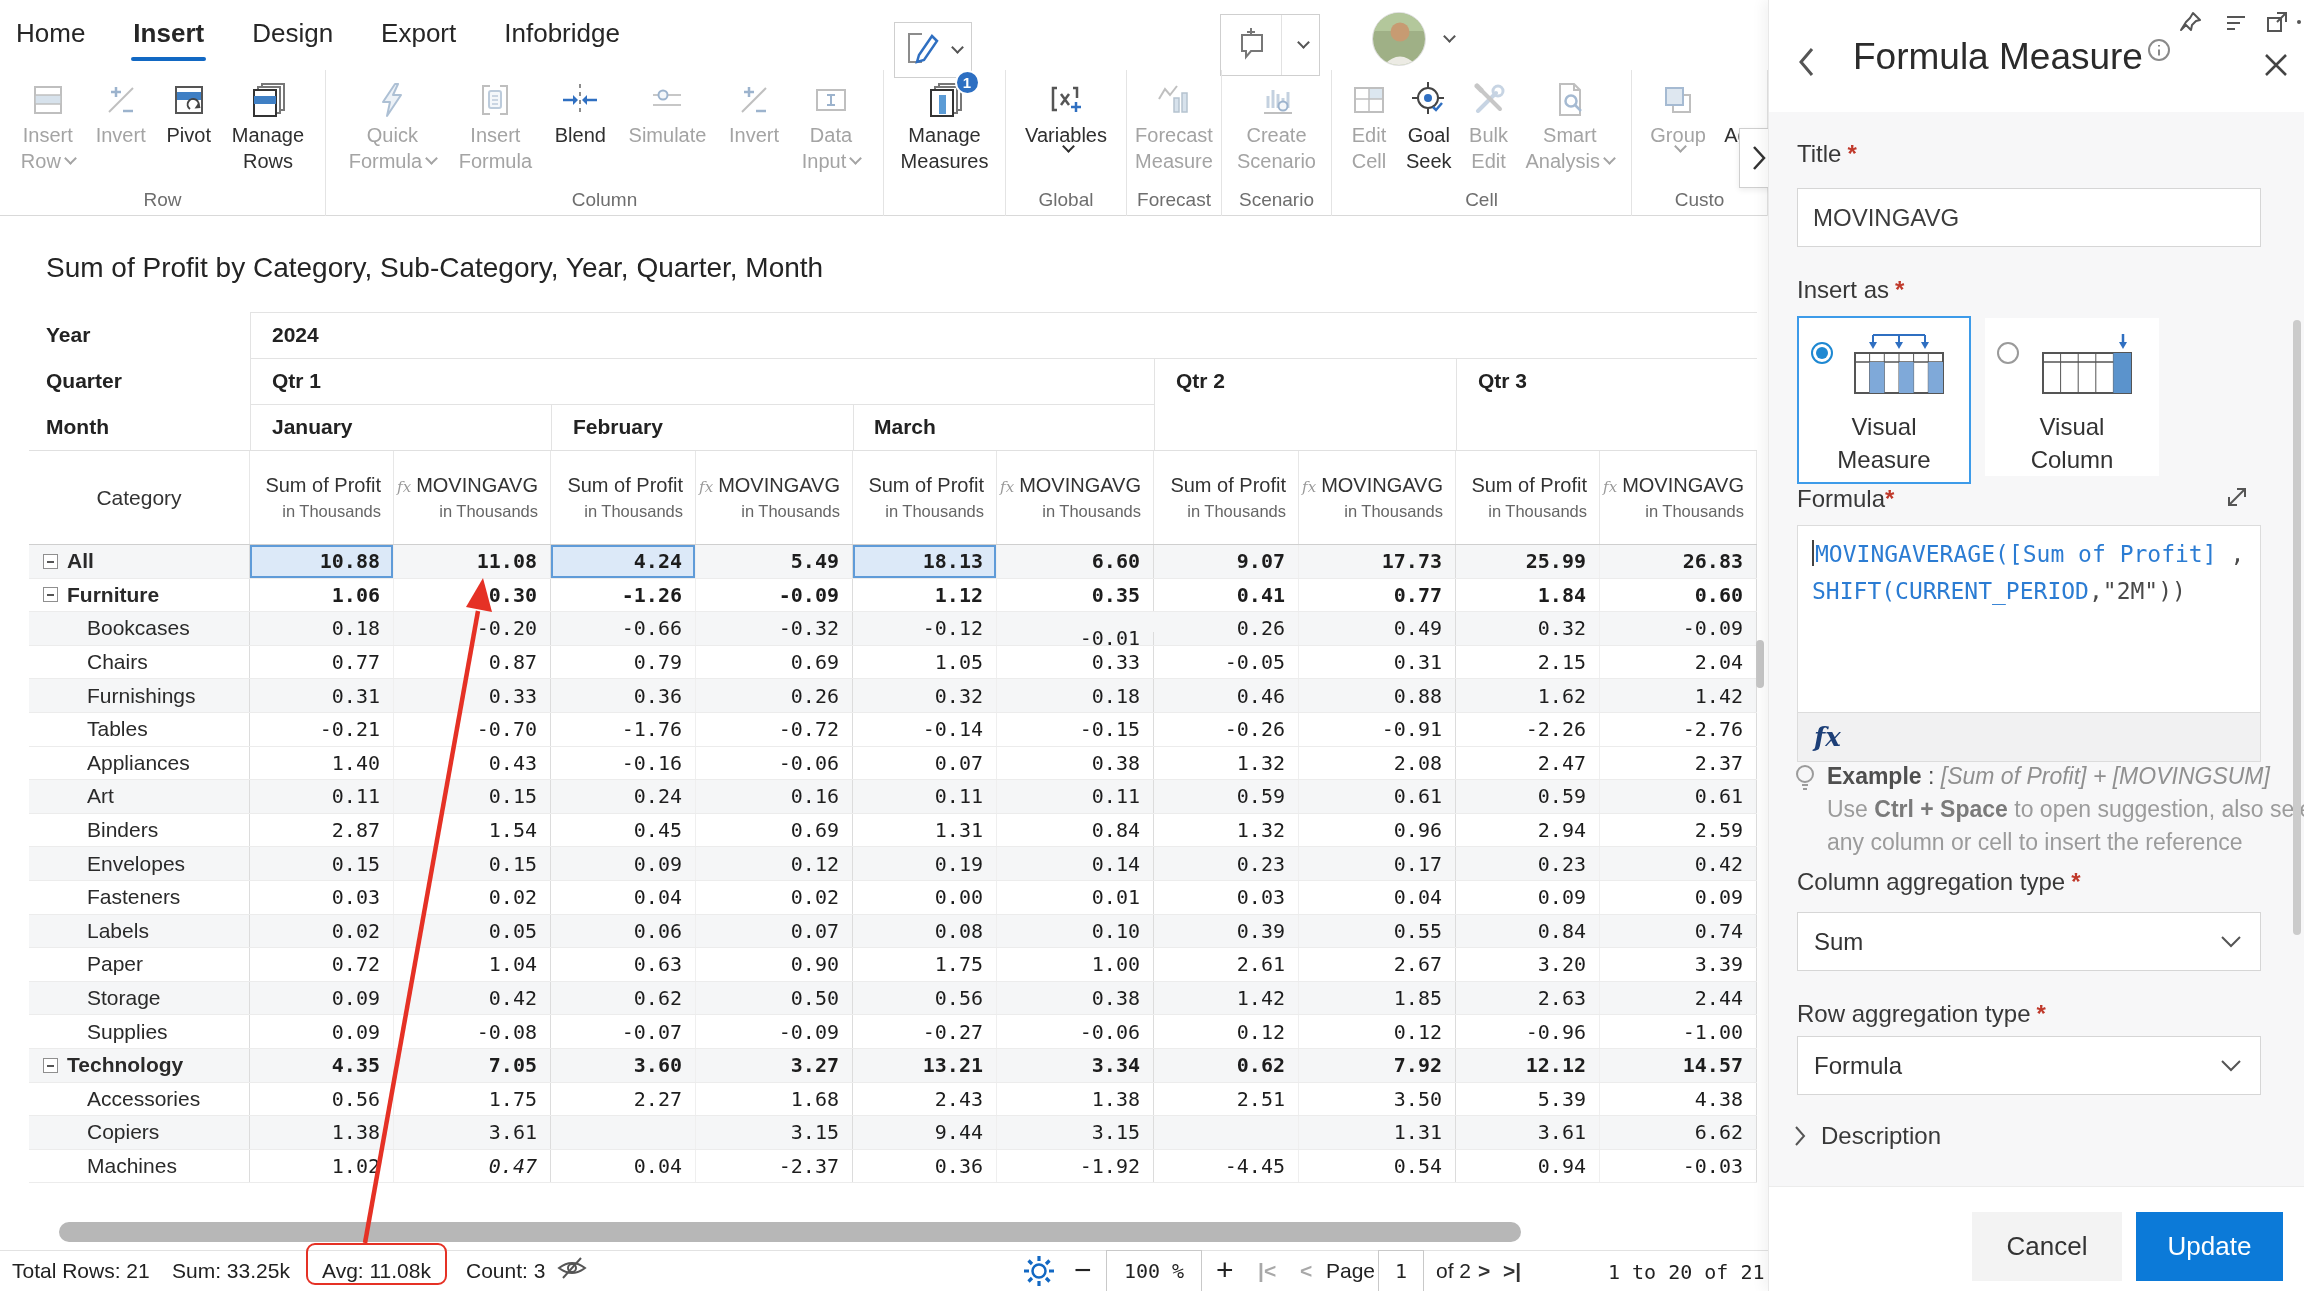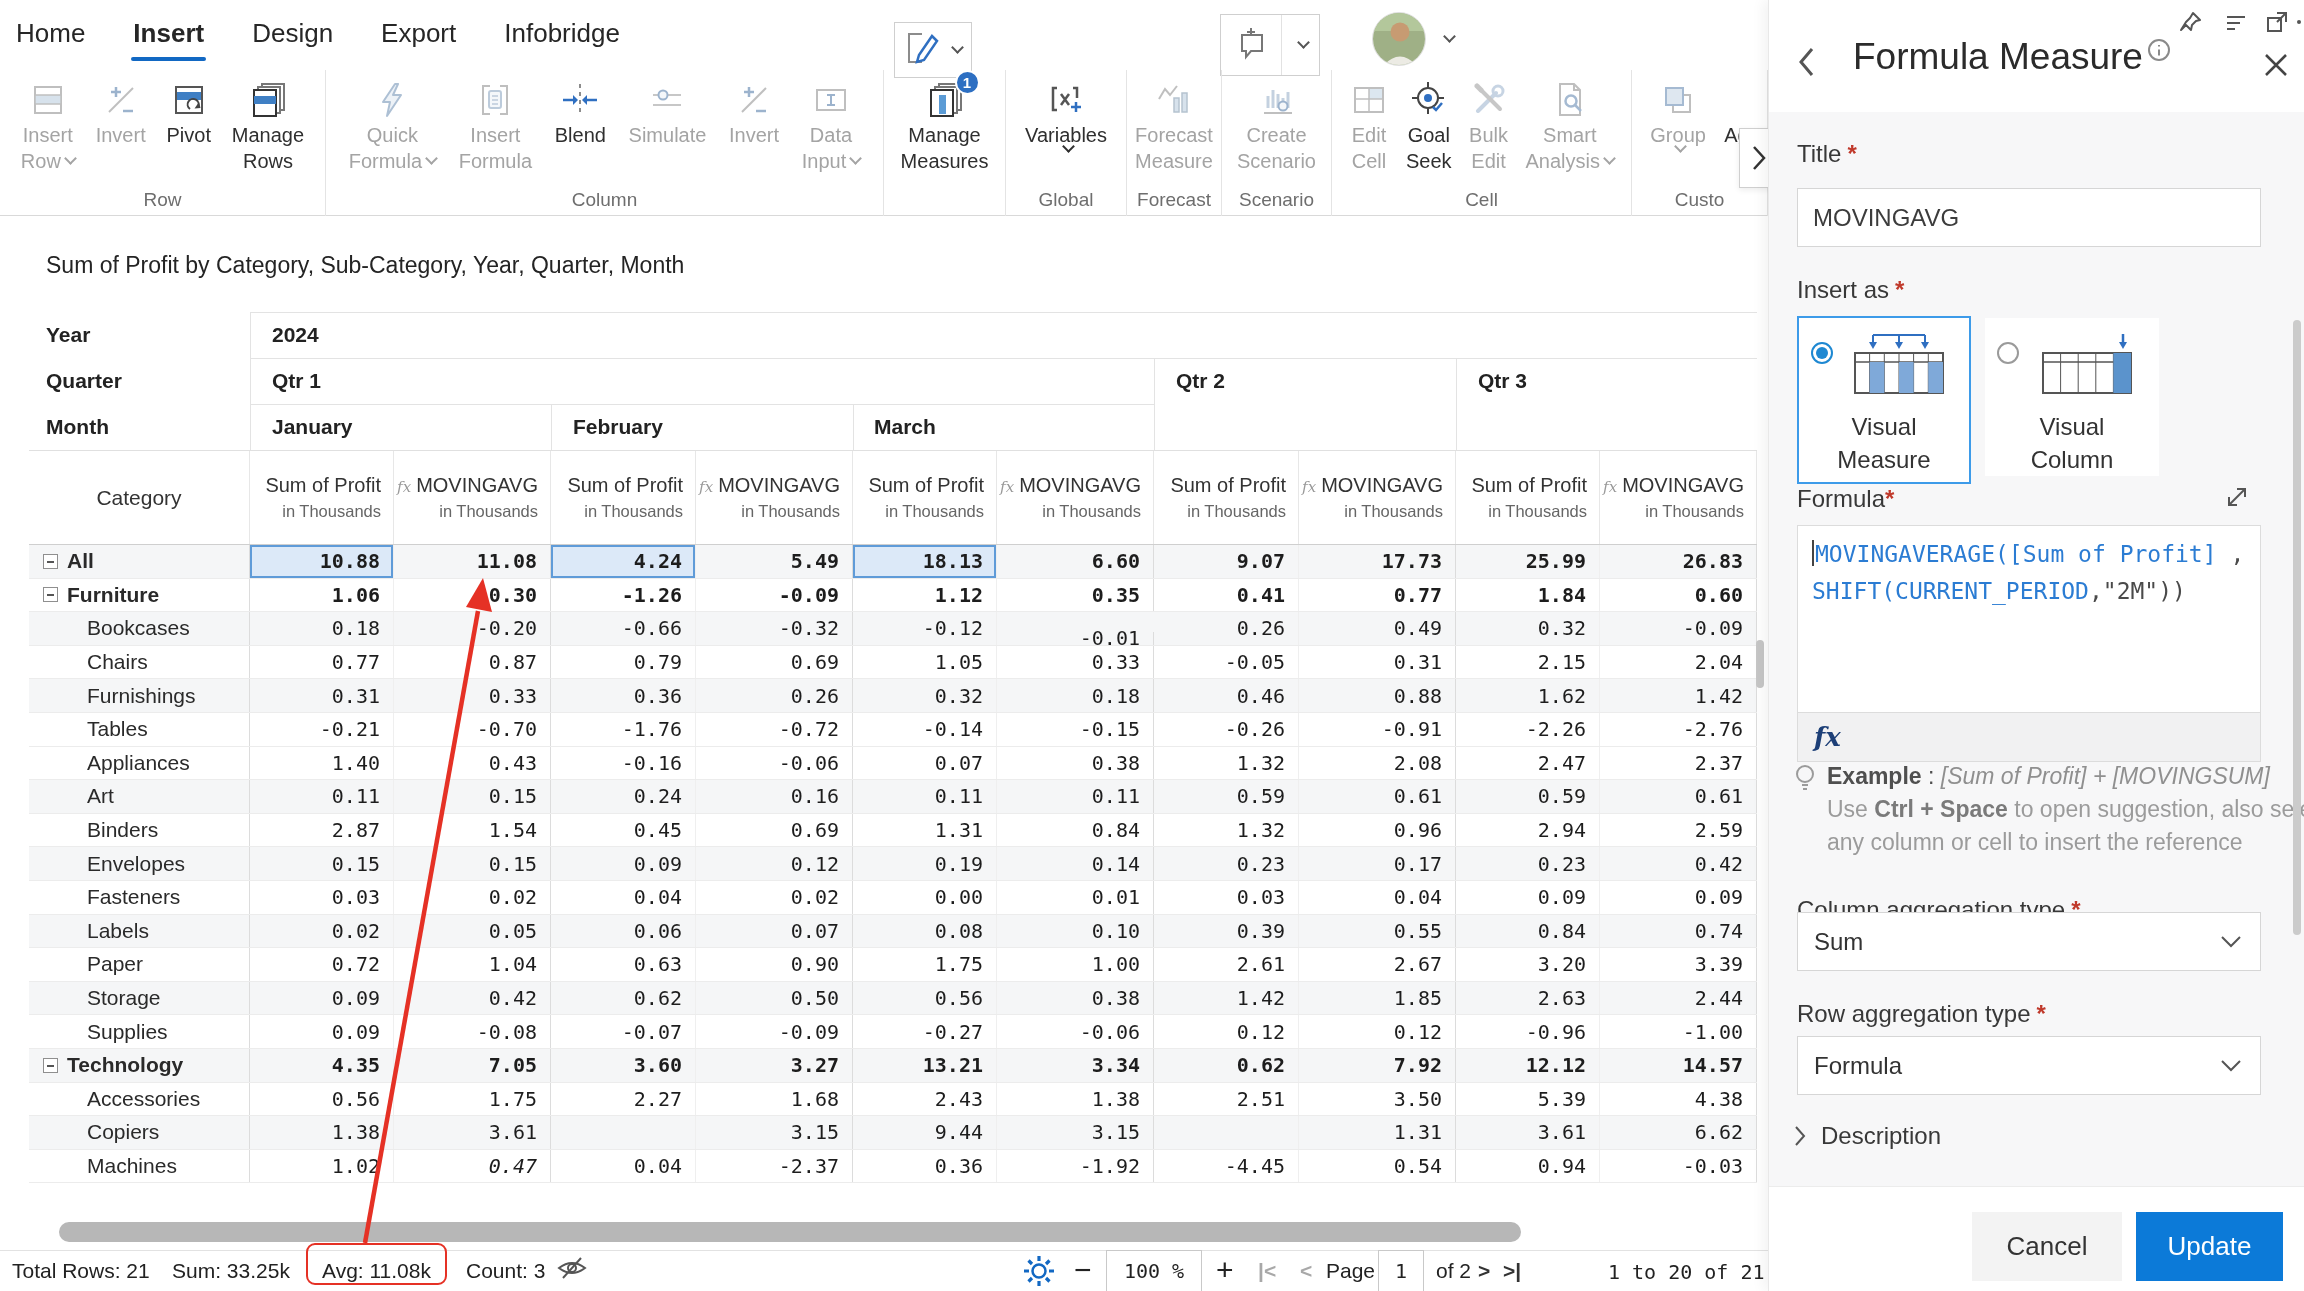--- a/index.html
+++ b/index.html
@@ -28,21 +28,21 @@
   .badge{position:absolute;top:-6px;right:-14px;width:25px;height:25px;border-radius:50%;background:#2d6fc2;color:#fff;font-size:15px;font-weight:bold;display:flex;align-items:center;justify-content:center;border:2px solid #fff}
   #edit-mode-box{position:absolute;left:894px;top:22px;width:78px;height:56px;border:1px solid #cfcfcf;background:#fff;display:flex;align-items:center;justify-content:center;gap:4px;cursor:pointer}
   #comment-box{position:absolute;left:1220px;top:14px;height:62px;display:flex;border:1px solid #cfcfcf;background:#fff;cursor:pointer}
   #comment-box .seg{display:flex;align-items:center;justify-content:center;width:60px}
   #comment-box .seg+.seg{width:38px;border-left:1px solid #e2e2e2}
   #avatar-wrap{position:absolute;left:1372px;top:12px;display:flex;align-items:center;gap:14px;cursor:pointer}
   .avatar{width:54px;height:54px;border-radius:50%;overflow:hidden;border:1px solid #ddd;flex:none}
   #overflow-box{position:absolute;left:1739px;top:128px;width:40px;height:60px;border:1px solid #cfcfcf;background:#fff;display:flex;align-items:center;justify-content:center;box-shadow:0 2px 6px rgba(0,0,0,.08)}
 
   
-  #view-title{position:absolute;left:46px;top:252px;font-size:23px;color:#242424}
+  #view-title{position:absolute;left:46px;top:252px;font-size:28px;color:#242424}
   #pivot{position:absolute;left:29px;top:312px;width:1728px;height:905px}
   .mline{position:absolute;background:#e3e3e3}
   .mlabel{position:absolute;font-size:21px;font-weight:bold;color:#222;white-space:nowrap}
   #colheads{position:absolute;top:138px;left:0;width:1728px;height:95px;border-top:1px solid #e0e0e0;border-bottom:1px solid #cfcfcf;display:flex}
   .hcell{border-right:1px solid #e7e7e7;display:flex;flex-direction:column;justify-content:center;flex:none}
   .hcell.cat{align-items:center;font-size:21px;color:#333}
   .h1{font-size:20px;color:#333;text-align:right;padding-right:12px;white-space:nowrap}
   .h2{font-size:16.5px;color:#666;text-align:right;padding-right:12px;margin-top:5px;white-space:nowrap}
   .fxp{font-family:"DejaVu Serif",serif;font-style:italic;color:#9a9a9a;font-size:15px;margin-right:5px}
   #rows{position:absolute;top:233px;left:0;width:1728px;height:672px;overflow:hidden}
@@ -923,21 +923,21 @@
       </svg>
   </span>
   <div class="hint" style="left:58px;top:763px;color:#4f4f4f">
     <b>Example</b><span> : </span><i style="color:#8f8f8f">[Sum of Profit] + [MOVINGSUM]</i>
   </div>
   <div class="hint" style="left:58px;top:796px">
     <span>Use </span><b style="color:#7a7a7a">Ctrl + Space</b><span> to open suggestion, also select</span>
   </div>
   <div class="hint" style="left:58px;top:829px">any column or cell to insert the reference</div>
 
-  <div class="plabel" style="left:28px;top:896px">
+  <div class="plabel" style="left:28px;top:868px">
     <span>Column aggregation type</span><span class="star">*</span>
   </div>
   <div class="pselect" style="left:28px;top:912px;width:464px;height:59px">
     <span>Sum</span>
     <svg width="22" height="13" viewBox="0 0 22 13">
         <path d="M2 2 L11 11 L20 2" fill="none" stroke="#555" stroke-width="2"></path>
       </svg>
   </div>
 
   <div class="plabel" style="left:28px;top:1000px">

